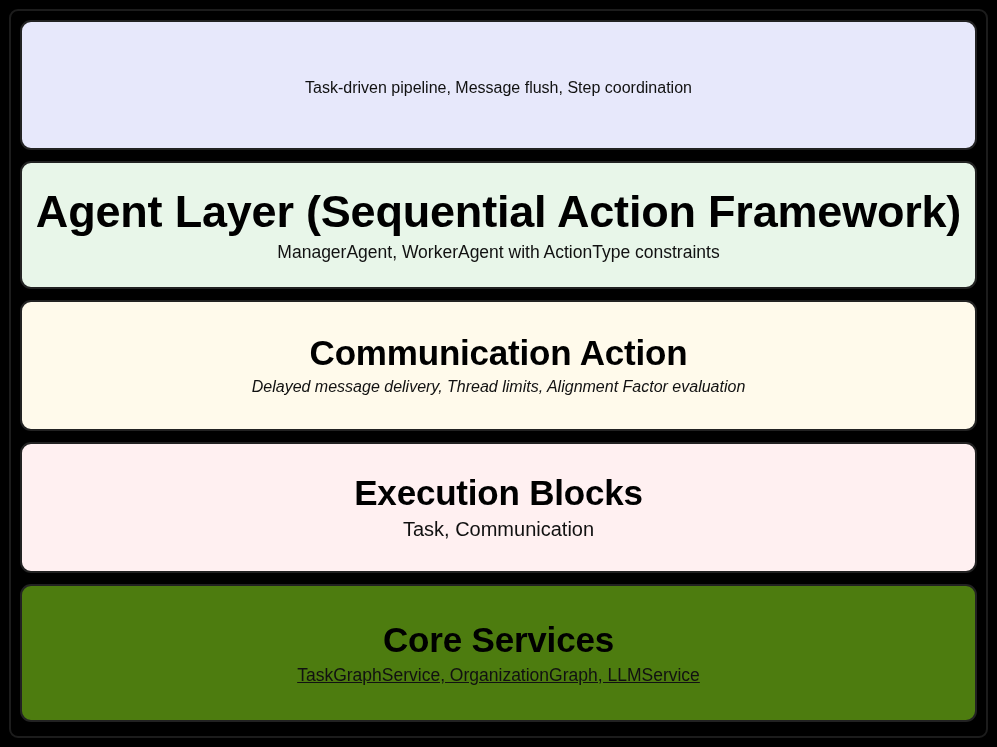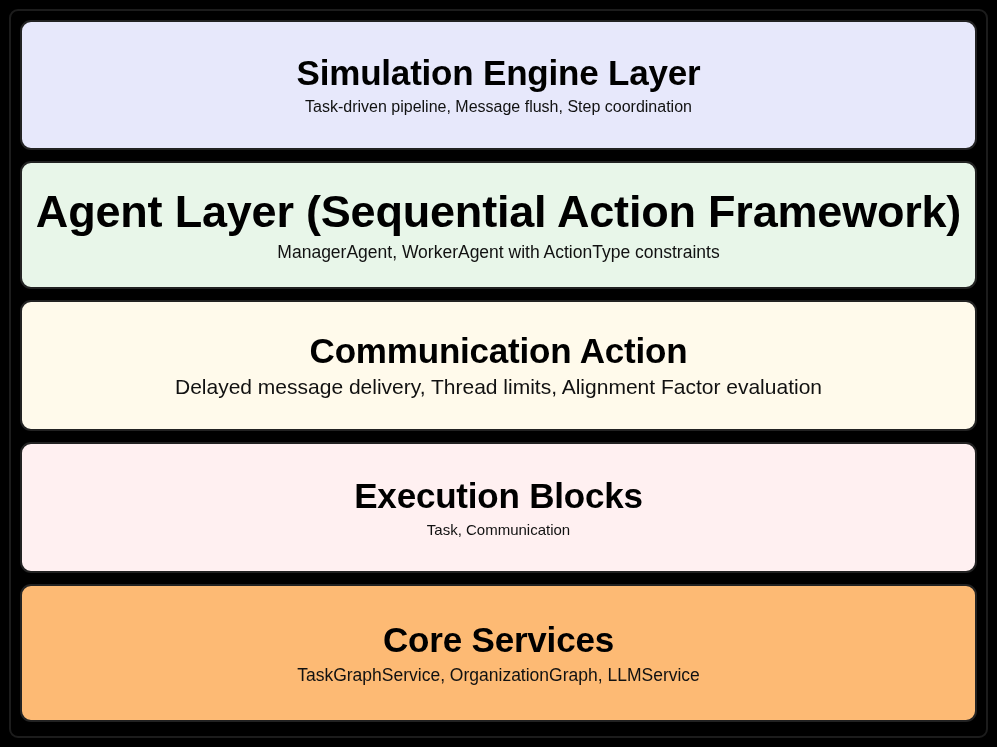--- a/index.html
+++ b/index.html
@@ -65,55 +65,54 @@
   #layer-simulation-engine { flex: 0 0 130px; background: #e7e8fb; }
   #layer-simulation-engine .layer-title   { font-size: 35px; }
   #layer-simulation-engine .layer-subtitle{ font-size: 16px; }
 
   #layer-agent { flex: 0 0 128px; background: #e8f6e9; }
   #layer-agent .layer-title   { font-size: 45px; }
   #layer-agent .layer-subtitle{ font-size: 17.5px; }
 
   #layer-communication { flex: 0 0 131px; background: #fffaeb; }
   #layer-communication .layer-title   { font-size: 35px; }
-  #layer-communication .layer-subtitle{ font-size: 21px; }
+  #layer-communication .layer-subtitle{ font-size: 16px; font-style: italic; }
 
   #layer-execution-blocks { flex: 0 0 131px; background: #fff0f1; }
   #layer-execution-blocks .layer-title   { font-size: 35px; }
-  #layer-execution-blocks .layer-subtitle{ font-size: 15px; }
+  #layer-execution-blocks .layer-subtitle{ font-size: 20px; }
 
   #layer-core-services { flex: 0 0 138px; background: #fde3e9; }
   #layer-core-services .layer-title   { font-size: 35px; }
-  #layer-core-services .layer-subtitle{ font-size: 17.5px; }
+  #layer-core-services .layer-subtitle{ font-size: 17.5px; text-decoration: underline; }
 </style>
 </head>
 <body>
 
 <div id="diagram-root" style="background: rgb(0, 0, 0);">
   <div id="layer-stack" style="border-color: rgb(28, 28, 28);">
 
     <div class="layer-box" id="layer-simulation-engine" style="background: rgb(231, 232, 251);">
-      <div class="layer-title">Simulation Engine Layer</div>
       <div class="layer-subtitle">Task-driven pipeline, Message flush, Step coordination</div>
     </div>
 
     <div class="layer-box" id="layer-agent" style="background: rgb(232, 246, 233);">
       <div class="layer-title">Agent Layer (Sequential Action Framework)</div>
       <div class="layer-subtitle">ManagerAgent, WorkerAgent with ActionType constraints</div>
     </div>
 
     <div class="layer-box" id="layer-communication" style="background: rgb(255, 250, 235);">
       <div class="layer-title">Communication Action</div>
       <div class="layer-subtitle">Delayed message delivery, Thread limits, Alignment Factor evaluation</div>
     </div>
 
     <div class="layer-box" id="layer-execution-blocks" style="background: rgb(255, 240, 241);">
       <div class="layer-title">Execution Blocks</div>
       <div class="layer-subtitle">Task, Communication</div>
     </div>
 
-    <div class="layer-box" id="layer-core-services" style="background: #fdba74;">
+    <div class="layer-box" id="layer-core-services" style="background: #4d7c0f;">
       <div class="layer-title">Core Services</div>
       <div class="layer-subtitle">TaskGraphService, OrganizationGraph, LLMService</div>
     </div>
 
   </div>
 </div>
 
 </body></html>

